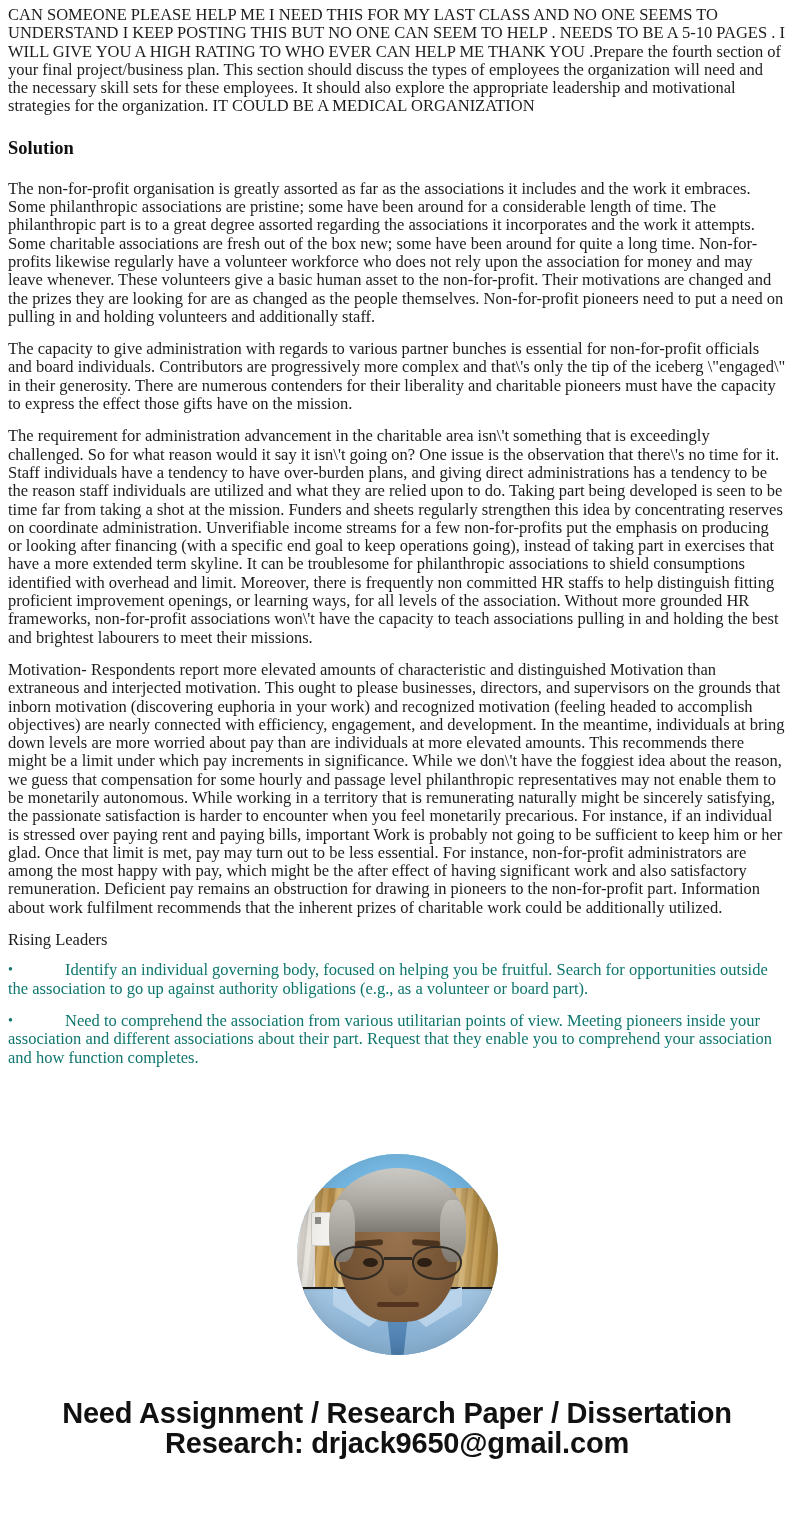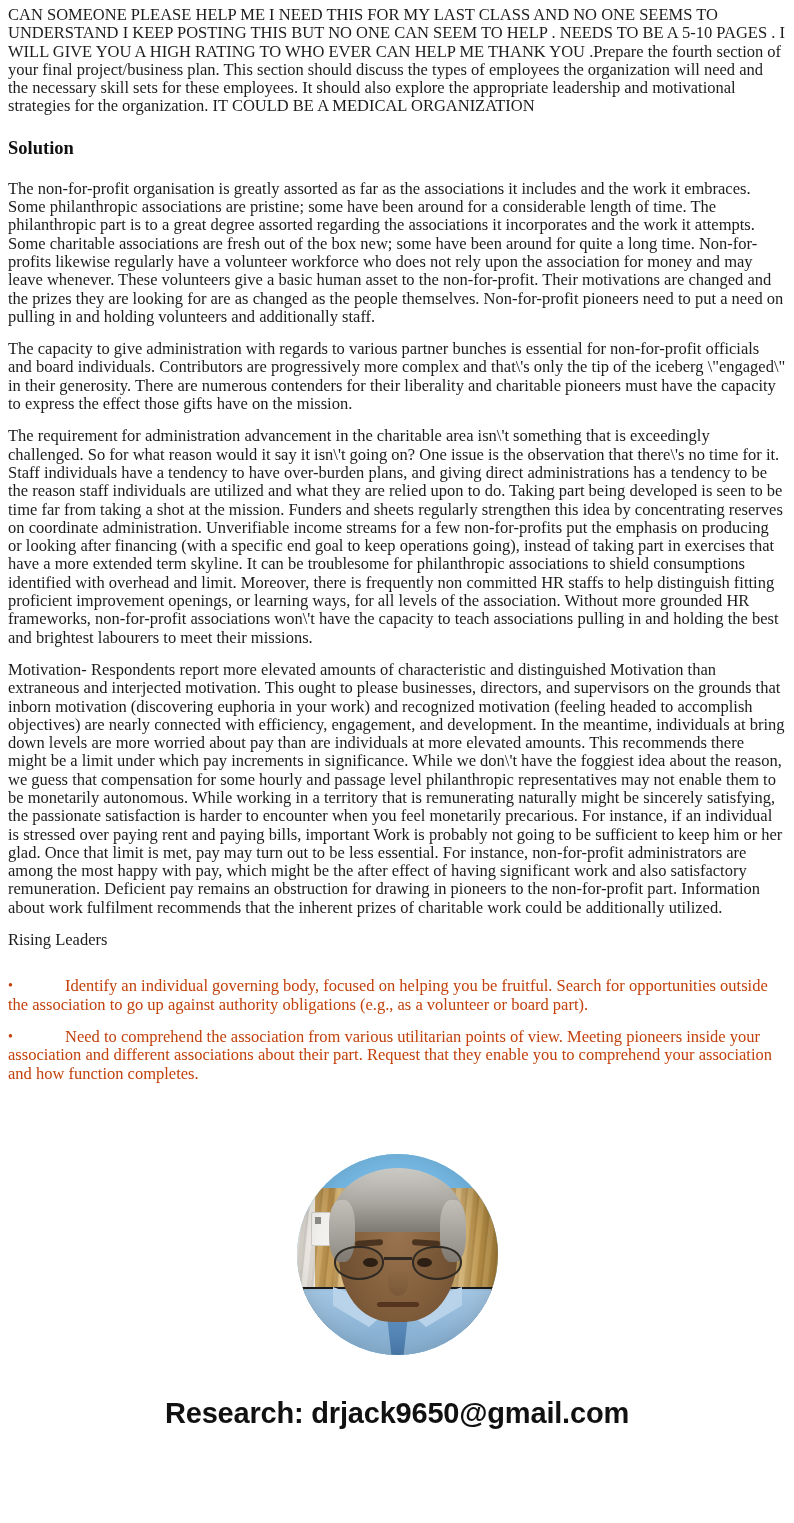--- a/index.html
+++ b/index.html
@@ -57,29 +57,29 @@
     line-height: 20px;
     color: #101010;
     margin: 1px 0 22px 0;
   }
 
   .intro-line {
     margin-bottom: 20px;
   }
 
   .section-label {
-    margin-bottom: 28px;
+    margin-bottom: 12px;
   }
 
   .bullet-item {
     position: relative;
     font-family: "Liberation Serif", "DejaVu Serif", serif;
     font-size: 16.5px;
     line-height: 18.3px;
-    color: #c2410c;
+    color: #0f766e;
     margin: 0 0 14px 0;
     padding-left: 0;
   }
   .bullet-item .bullet-mark {
     display: inline-block;
     width: 57px;
     font-size: 14px;
     line-height: 18.3px;
     vertical-align: top;
   }
@@ -375,16 +375,17 @@
         <div class="av-lens r"></div>
         <div class="av-bridge"></div>
       </div>
       <div class="av-nose"></div>
       <div class="av-mouth"></div>
       <div class="av-shade"></div>
     </div>
   </div>
 
   <div class="footer">
+    <span class="footer-line l1">Need Assignment / Research Paper / Dissertation</span>
     <span class="footer-line l3">Research: drjack9650@gmail.com</span>
   </div>
 
 </div>
 
 </body></html>

